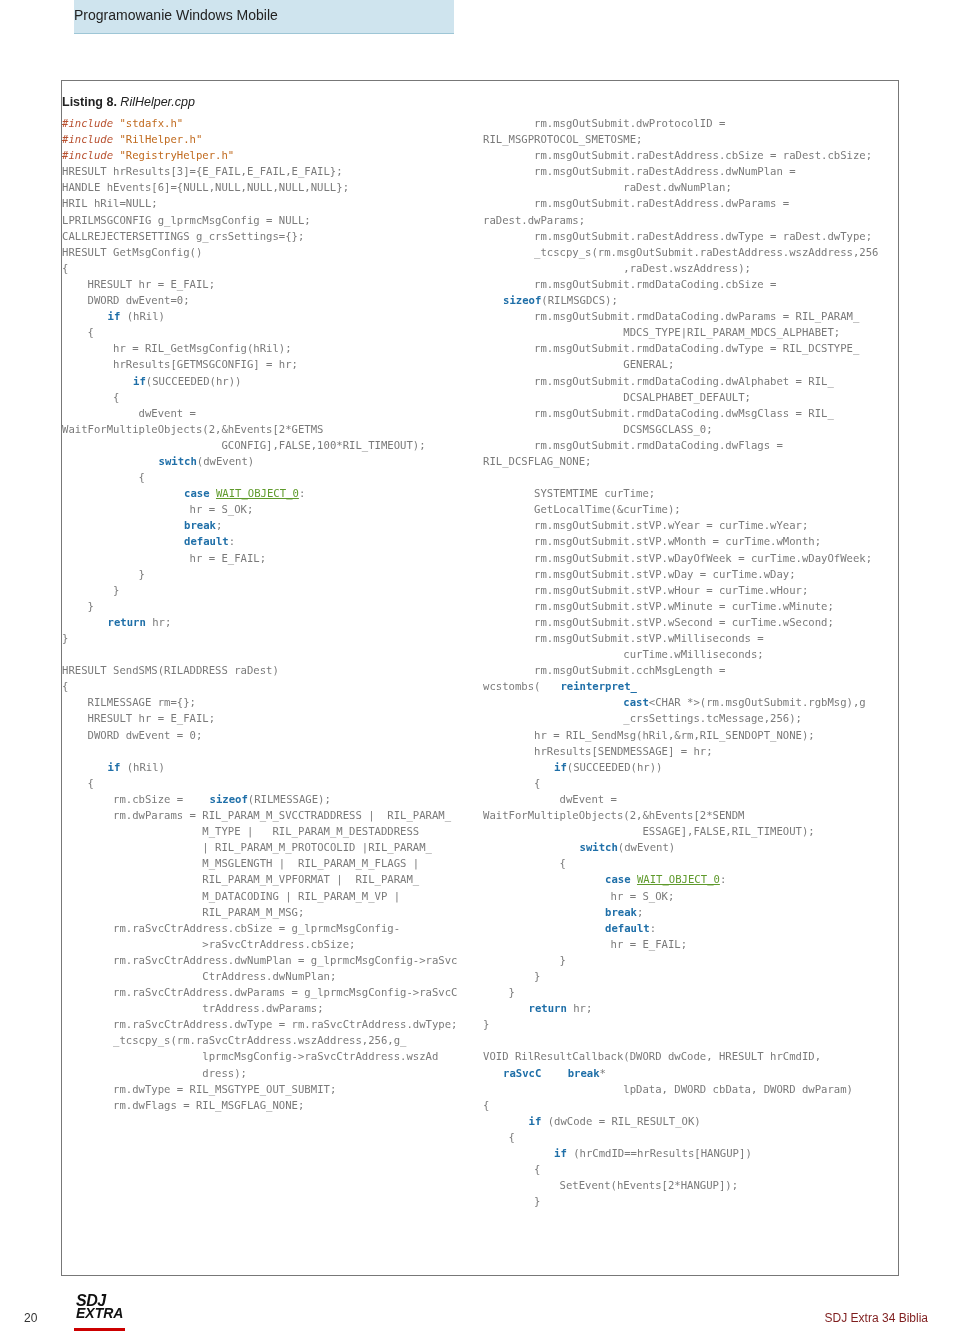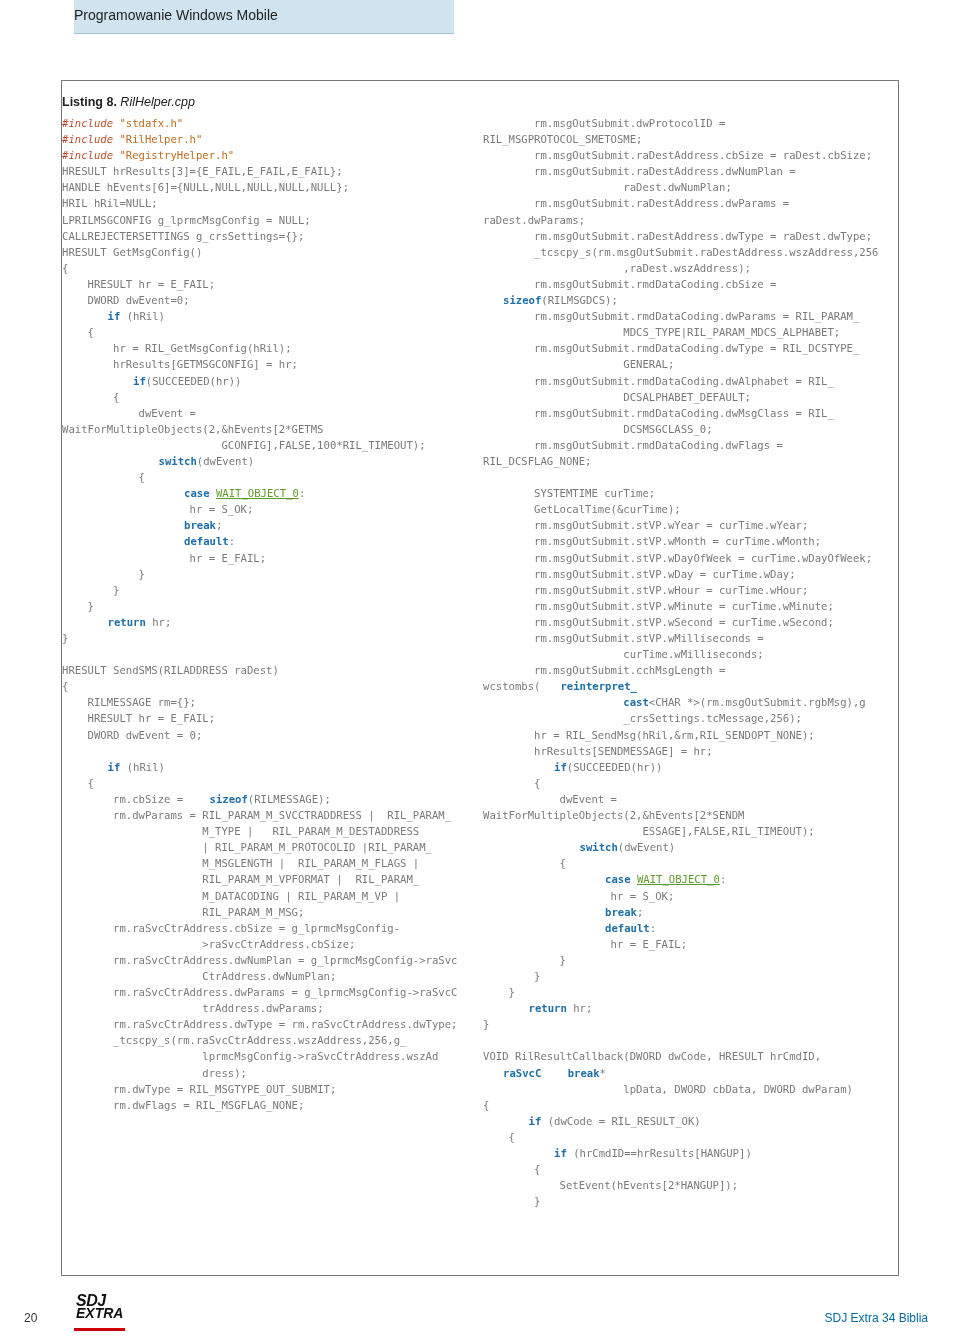--- a/index.html
+++ b/index.html
@@ -100,21 +100,21 @@
     font-style: italic;
     font-weight: 900;
     line-height: 0.9;
     letter-spacing: 0;
   }
   .footer-right {
     position: absolute;
     right: 32px;
     bottom: 14px;
     font-size: 12px;
-    color: #0369a1;
+    color: #7f1d1d;
   }
 </style>
 </head>
 <body>
 
 <div class="page">
 
   <div class="tab">Programowanie Windows Mobile</div>
 
   <div class="listing-box">

